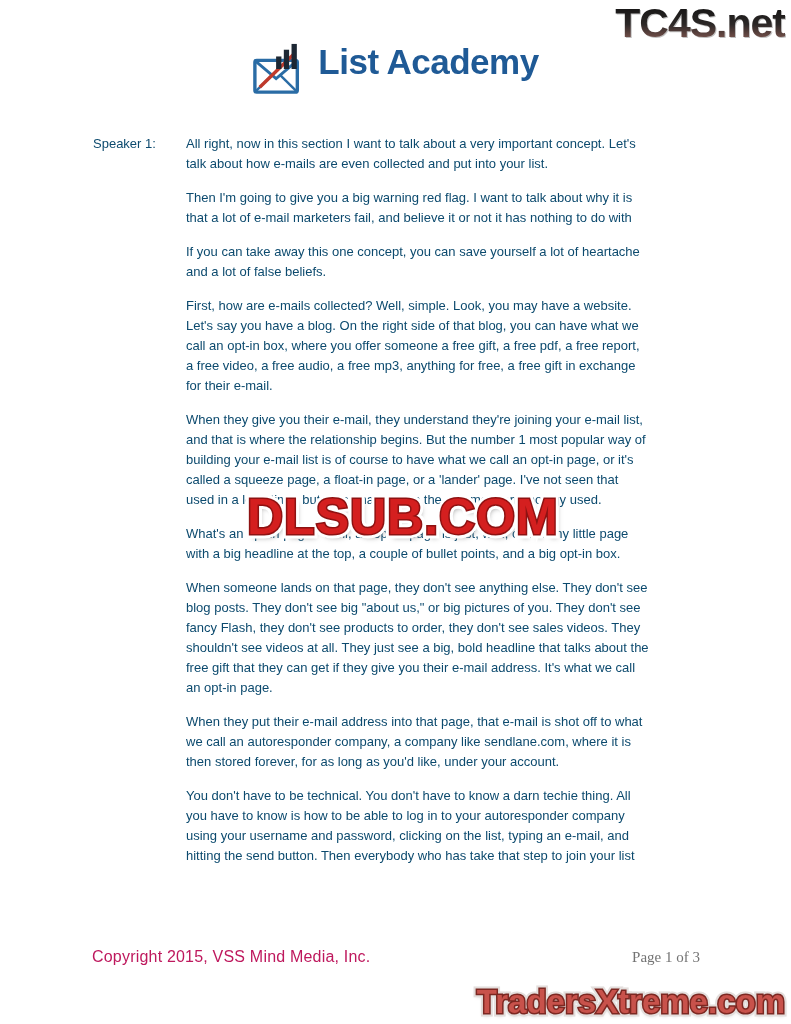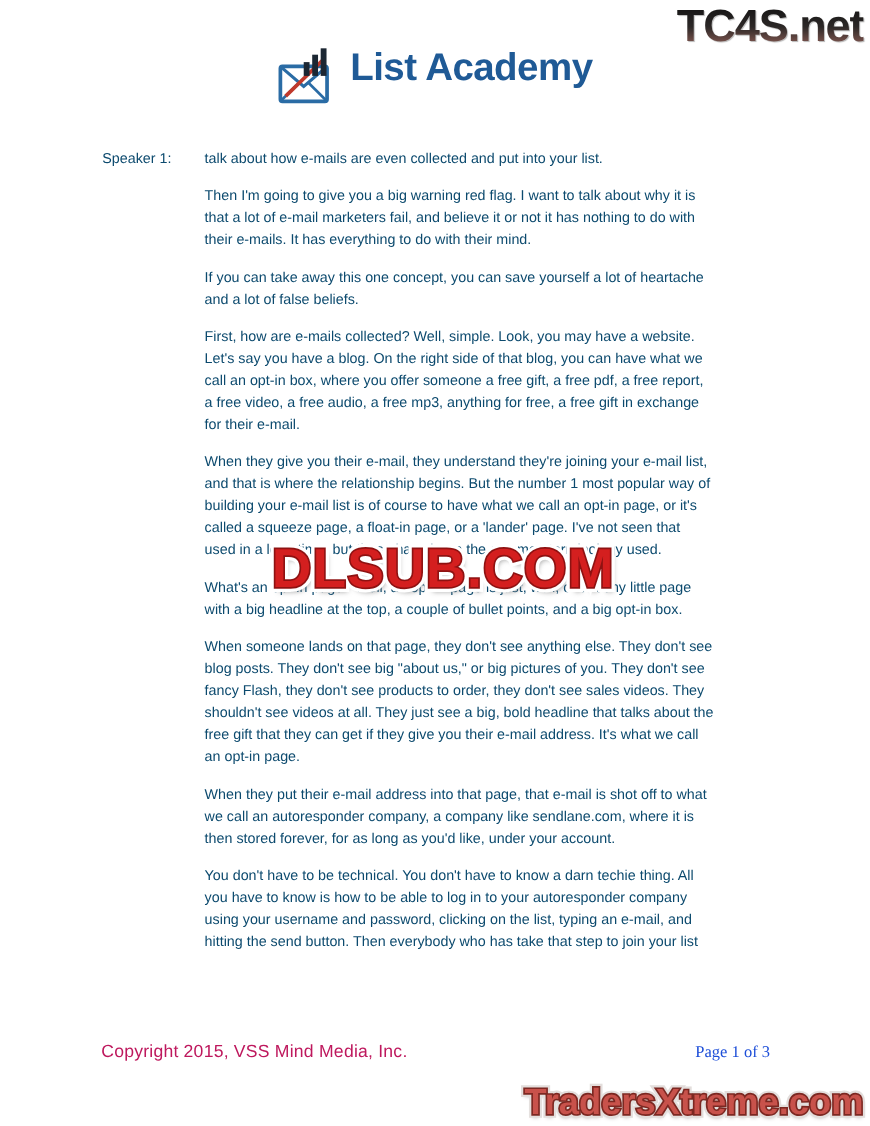--- a/index.html
+++ b/index.html
@@ -58,21 +58,21 @@
   .wm-mid{color:#8e1212;-webkit-text-stroke:3px #8e1212;}
   .wm-fill{color:#d41f1f;}
 
   
   .footer-copy{
     position:absolute;left:92px;top:948px;
     font-size:16px;color:#be185d;letter-spacing:0.2px;
   }
   .footer-page{
     position:absolute;right:91px;top:949px;
-    font-family:"Liberation Serif",serif;font-size:15px;color:#1d4ed8;
+    font-family:"Liberation Serif",serif;font-size:15px;color:#737373;
   }
 
   
   .banner{position:absolute;top:981px;right:2px;width:316px;height:42px;}
   .banner-layer{
     position:absolute;right:4px;top:0;line-height:42px;
     font-size:33px;font-weight:800;white-space:nowrap;
     font-family:"Liberation Sans",sans-serif;
   }
   .banner-stroke{color:#e3dedc;-webkit-text-stroke:7px #e3dedc;
@@ -100,26 +100,26 @@
         <rect x="41" y="2" width="5.5" height="26" fill="#1c2733"></rect>
       </svg>
     </span>
     <span class="brand-text">List Academy</span>
   </div>
 
   <div class="transcript">
     <div class="speaker">Speaker 1:</div>
     <div>
         <div class="paragraph">
+          <div class="line">All right, now in this section I want to talk about a very important concept. Let's</div>
           <div class="line">talk about how e-mails are even collected and put into your list.</div>
         </div>
         <div class="paragraph">
           <div class="line">Then I'm going to give you a big warning red flag. I want to talk about why it is</div>
           <div class="line">that a lot of e-mail marketers fail, and believe it or not it has nothing to do with</div>
-          <div class="line">their e-mails. It has everything to do with their mind.</div>
         </div>
         <div class="paragraph">
           <div class="line">If you can take away this one concept, you can save yourself a lot of heartache</div>
           <div class="line">and a lot of false beliefs.</div>
         </div>
         <div class="paragraph">
           <div class="line">First, how are e-mails collected? Well, simple. Look, you may have a website.</div>
           <div class="line">Let's say you have a blog. On the right side of that blog, you can have what we</div>
           <div class="line">call an opt-in box, where you offer someone a free gift, a free pdf, a free report,</div>
           <div class="line">a free video, a free audio, a free mp3, anything for free, a free gift in exchange</div>

